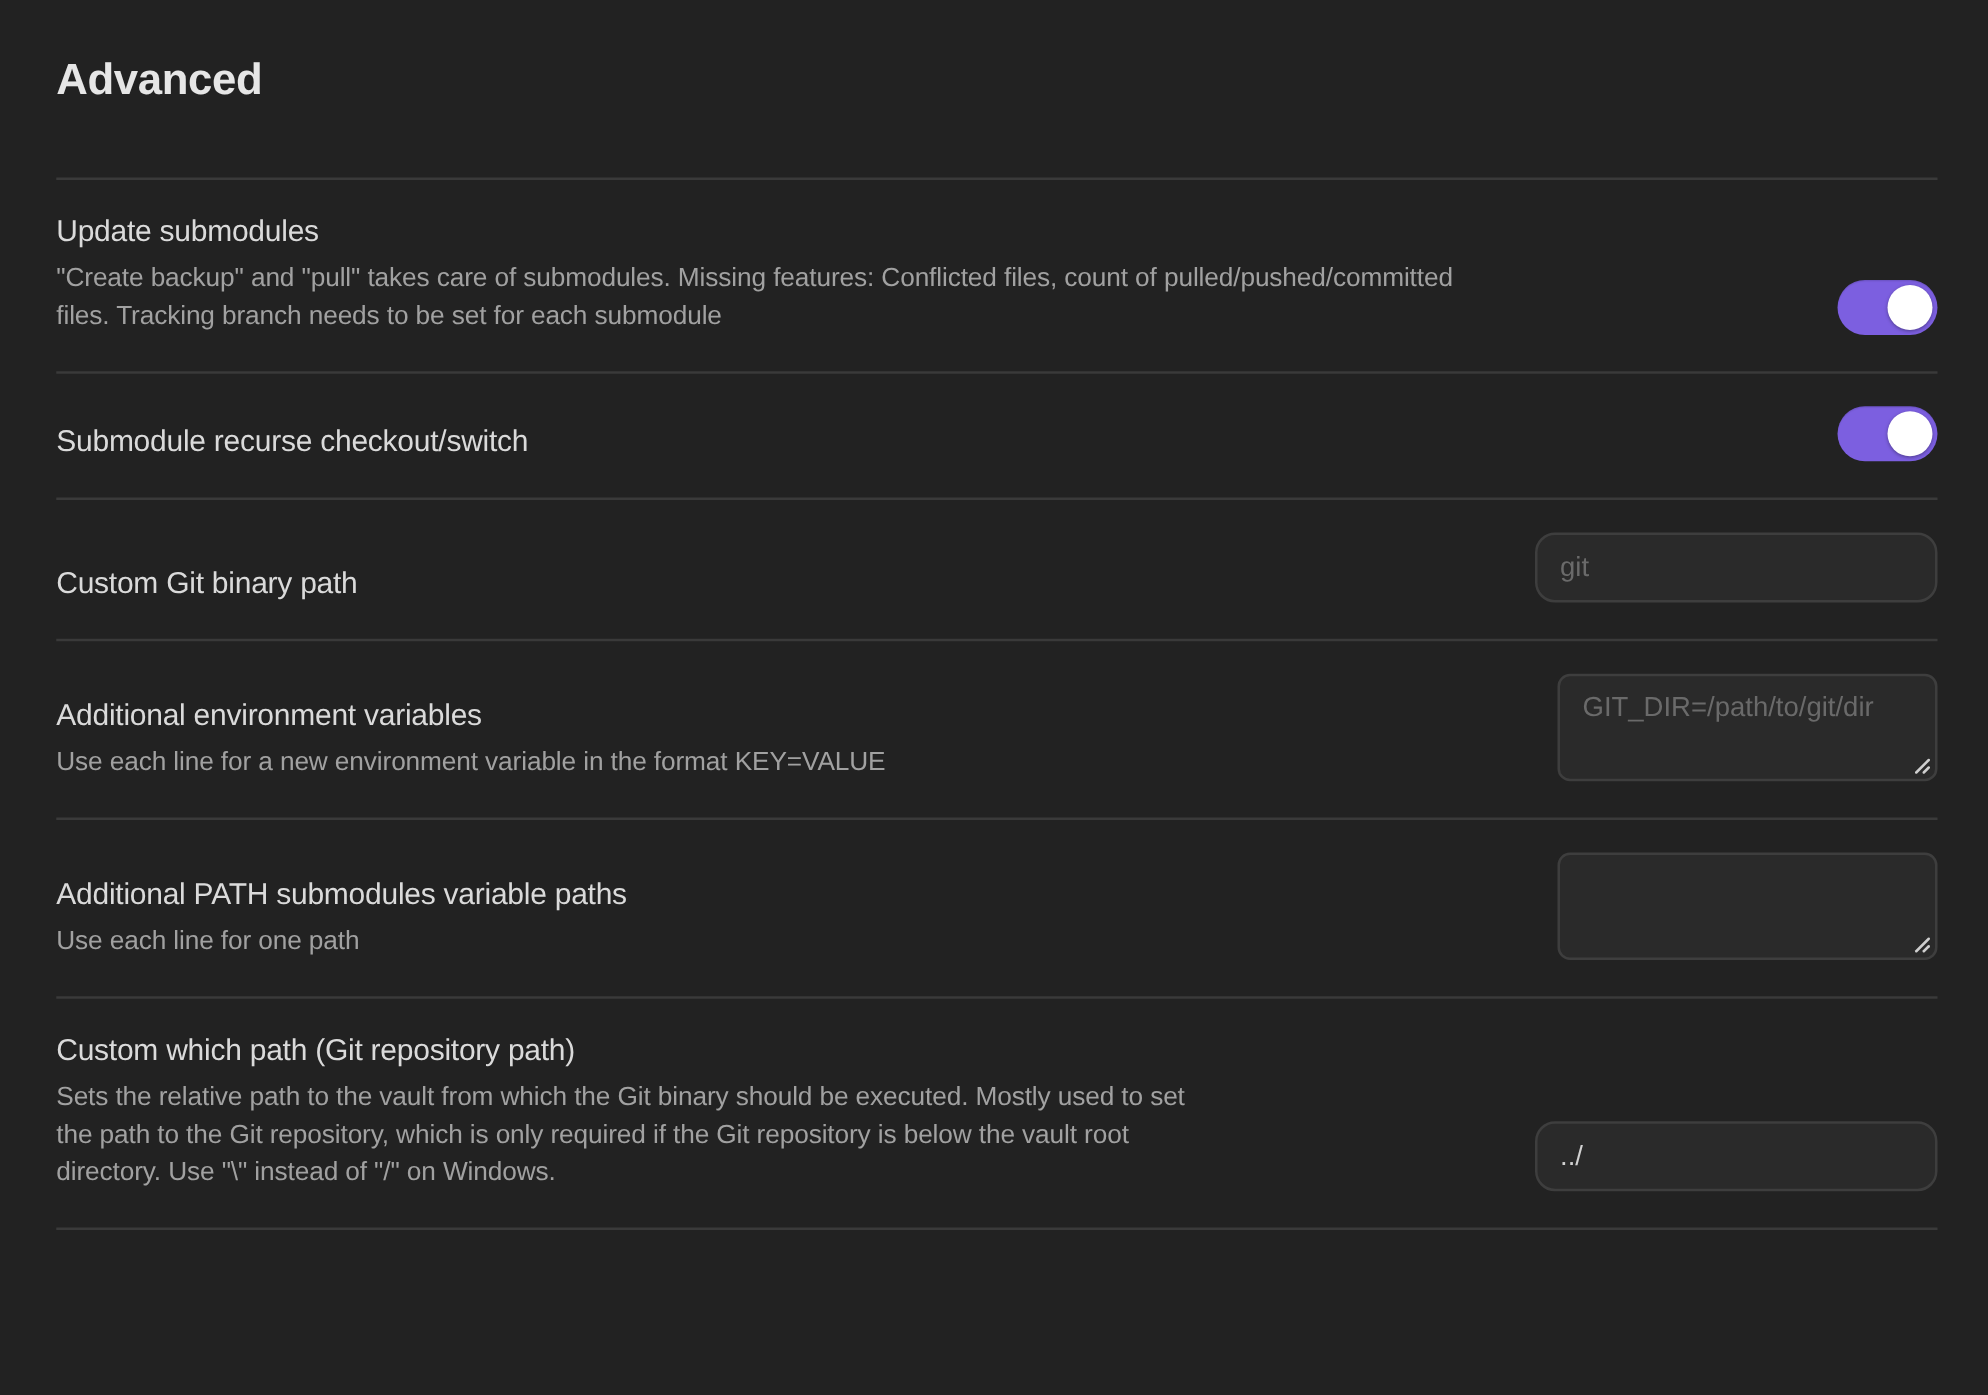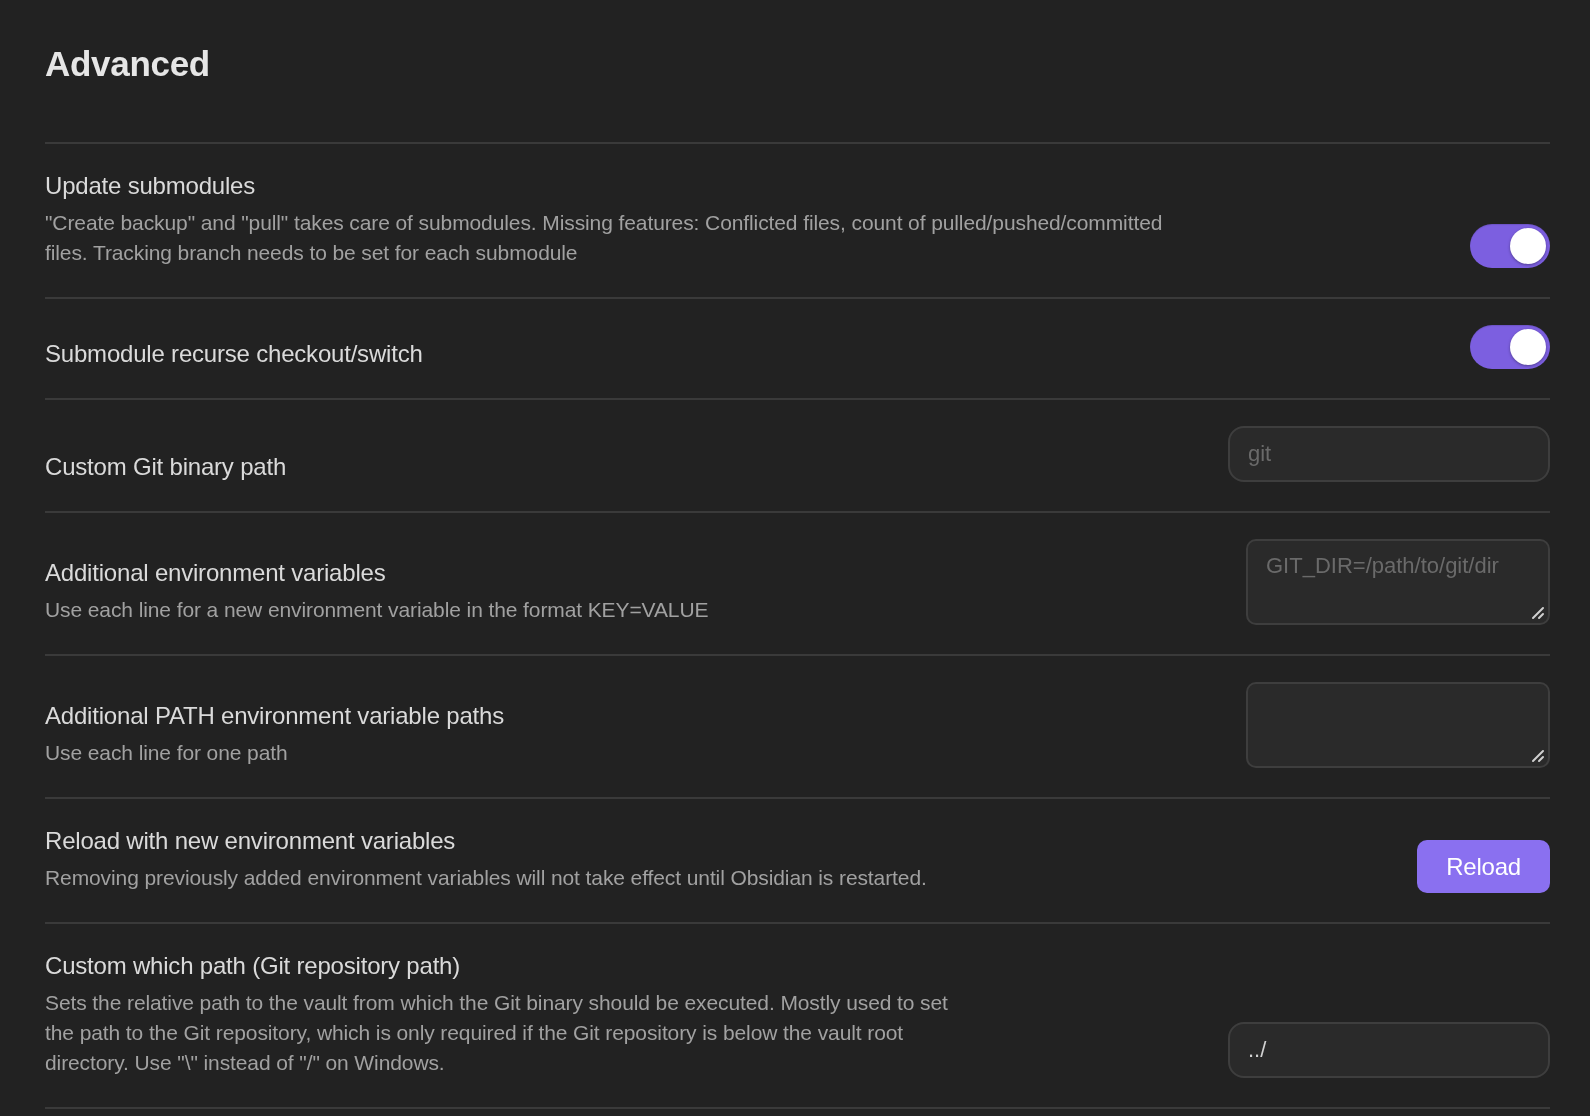--- a/index.html
+++ b/index.html
@@ -172,47 +172,36 @@
           <svg class="resize-grip" viewBox="0 0 16 16">
             <line x1="4" y1="14" x2="14" y2="4" stroke="#cfcfcf" stroke-width="2" stroke-linecap="round"></line>
             <line x1="10" y1="14" x2="14" y2="10" stroke="#cfcfcf" stroke-width="2" stroke-linecap="round"></line>
           </svg>
         </div>
       </div>
     </div>
 
     <div class="setting-item">
       <div class="setting-info">
-        <div class="setting-name">Additional PATH environment variable paths</div>
+        <div class="setting-name">Additional PATH submodules variable paths</div>
         <div class="setting-desc">
           <div>Use each line for one path</div>
         </div>
       </div>
       <div class="setting-control">
         <div class="textarea-wrap">
           <textarea class="textarea" placeholder="" style=""></textarea>
           <svg class="resize-grip" viewBox="0 0 16 16">
             <line x1="4" y1="14" x2="14" y2="4" stroke="#cfcfcf" stroke-width="2" stroke-linecap="round"></line>
             <line x1="10" y1="14" x2="14" y2="10" stroke="#cfcfcf" stroke-width="2" stroke-linecap="round"></line>
           </svg>
         </div>
       </div>
     </div>
 
-    <div class="setting-item">
-      <div class="setting-info">
-        <div class="setting-name">Reload with new environment variables</div>
-        <div class="setting-desc">
-          <div>Removing previously added environment variables will not take effect until Obsidian is restarted.</div>
-        </div>
-      </div>
-      <div class="setting-control">
-        <button class="accent-button">Reload</button>
-      </div>
-    </div>
 
     <div class="setting-item">
       <div class="setting-info">
         <div class="setting-name">Custom which path (Git repository path)</div>
         <div class="setting-desc">
           <div>Sets the relative path to the vault from which the Git binary should be executed. Mostly used to set</div>
           <div>the path to the Git repository, which is only required if the Git repository is below the vault root</div>
           <div>directory. Use "\" instead of "/" on Windows.</div>
         </div>
       </div>

